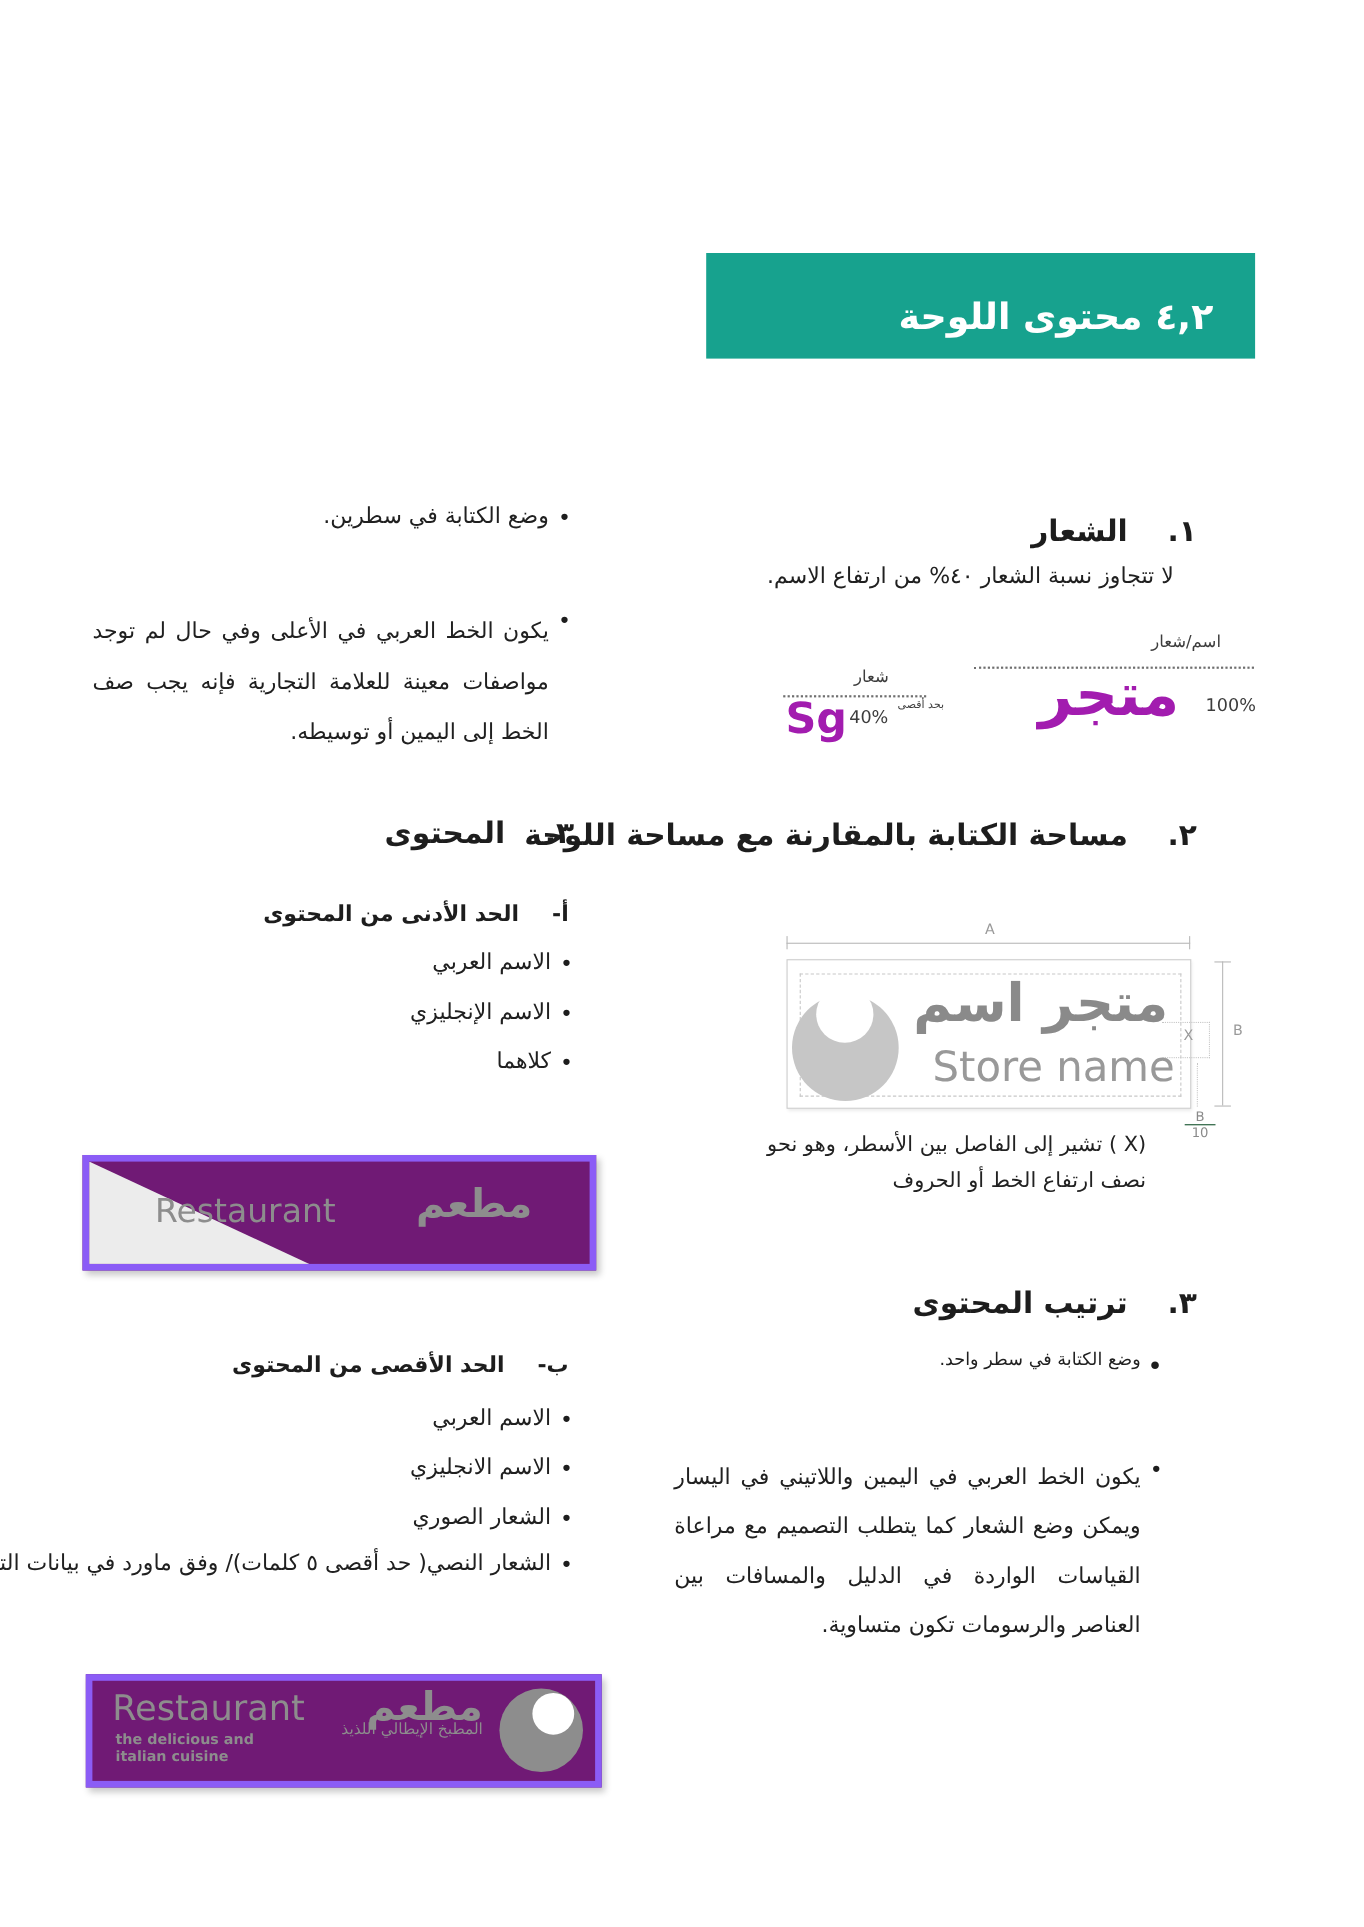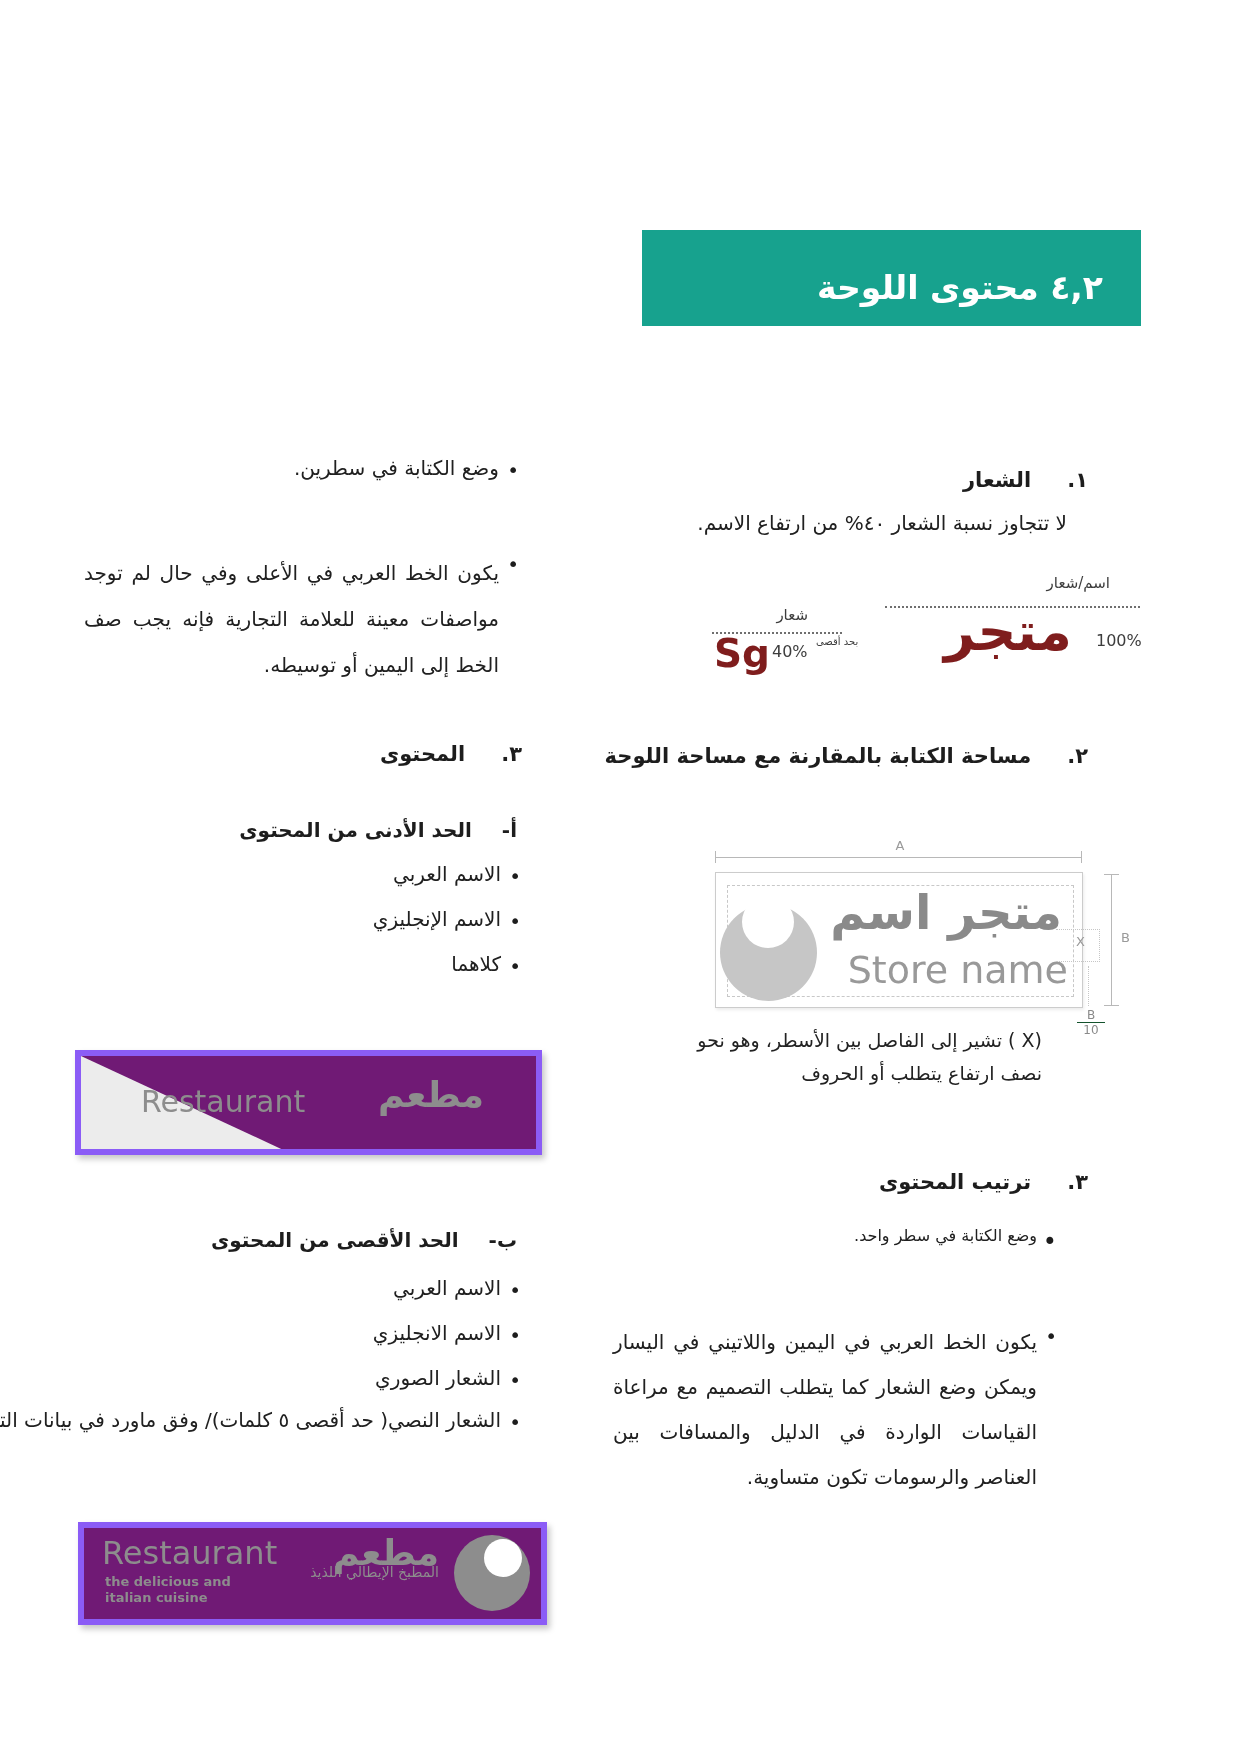--- a/index.html
+++ b/index.html
@@ -4,33 +4,33 @@
 <style>
   html,body{margin:0;padding:0;background:#ffffff;}
   .page{position:relative;width:1240px;height:1723px;background:#fff;overflow:hidden;
         font-family:"DejaVu Sans","Liberation Sans",sans-serif;color:#202020;}
   .abs{position:absolute;}
   
   .banner{position:absolute;left:642px;top:230px;width:499px;height:96px;background:#17a28e;}
   .banner-title{position:absolute;right:38px;top:38px;font-size:33px;font-weight:bold;color:#ffffff;
                 direction:rtl;white-space:nowrap;}
   
-  .hd{position:absolute;direction:rtl;font-weight:bold;font-size:21px;color:#1d1d1d;white-space:nowrap;text-align:center;}
+  .hd{position:absolute;direction:rtl;font-weight:bold;font-size:27px;color:#1d1d1d;white-space:nowrap;text-align:center;}
   .hnum{margin-left:36px;}
   .mrow{position:absolute;direction:rtl;font-weight:bold;font-size:20px;color:#1d1d1d;white-space:nowrap;}
   .mnum{margin-left:30px;}
   
   .bline{position:absolute;direction:rtl;font-size:20px;color:#202020;white-space:nowrap;}
   .bjust{position:absolute;direction:rtl;font-size:20px;color:#202020;text-align:justify;}
   .dot{position:absolute;font-size:20px;color:#1d1d1d;}
   .dot-lg{font-size:24px;}
   
   .glabel{position:absolute;font-size:15px;color:#3d3d3d;text-align:right;direction:rtl;}
   .dotline{position:absolute;border-top:2px dotted #6f6f6f;height:0;}
-  .gray-big{position:absolute;color:#7f1d1d;font-weight:bold;white-space:nowrap;}
+  .gray-big{position:absolute;color:#a21caf;font-weight:bold;white-space:nowrap;}
   .pct{position:absolute;font-size:16px;color:#3d3d3d;white-space:nowrap;}
   .dimlab{position:absolute;font-size:13px;color:#9a9a9a;}
   .thinline{position:absolute;border-top:1px solid #b8b8b8;height:0;}
   .thinvert{position:absolute;border-left:1px solid #b8b8b8;width:0;}
   .dotgray{position:absolute;border-top:1px dotted #c6c6c6;height:0;}
   .dotgrayv{position:absolute;border-left:1px dotted #c6c6c6;width:0;}
   
   .board{position:absolute;left:715px;top:872px;width:366px;height:134px;border:1px solid #cccccc;
          background:#fff;box-shadow:1px 2px 3px rgba(0,0,0,0.08);}
   .inner-dash{position:absolute;left:727px;top:885px;width:345px;height:110px;border:1px dashed #c8c8c8;}
@@ -99,21 +99,21 @@
   <div class="dimlab" style="left:1121px;top:930px;">B</div>
 
   <div class="dotgrayv" style="left:1088px;top:966px;height:40px;"></div>
   <div class="frac">
     <div>B</div>
     <div class="den">10</div>
   </div>
 
   <div class="caption">
     <div>(X ) تشير إلى الفاصل بين الأسطر، وهو  نحو</div>
-    <div>نصف ارتفاع يتطلب أو الحروف</div>
+    <div>نصف ارتفاع الخط أو الحروف</div>
   </div>
 
   <div class="hd" style="right:152px;top:1170px;">
     <span class="hnum">٣.</span><span>ترتيب المحتوى</span>
   </div>
   <span class="dot dot-lg" style="right:183px;top:1228px;">•</span>
   <div class="bline" style="right:203px;top:1226px;font-size:16px;">وضع الكتابة في سطر واحد.</div>
   <span class="dot" style="right:183px;top:1324px;">•</span>
   <div class="bjust" style="right:203px;top:1320px;width:424px;line-height:45px;">يكون الخط العربي في اليمين واللاتيني في اليسار ويمكن وضع الشعار كما يتطلب التصميم مع مراعاة القياسات الواردة في الدليل والمسافات بين العناصر والرسومات تكون متساوية.</div>
 

